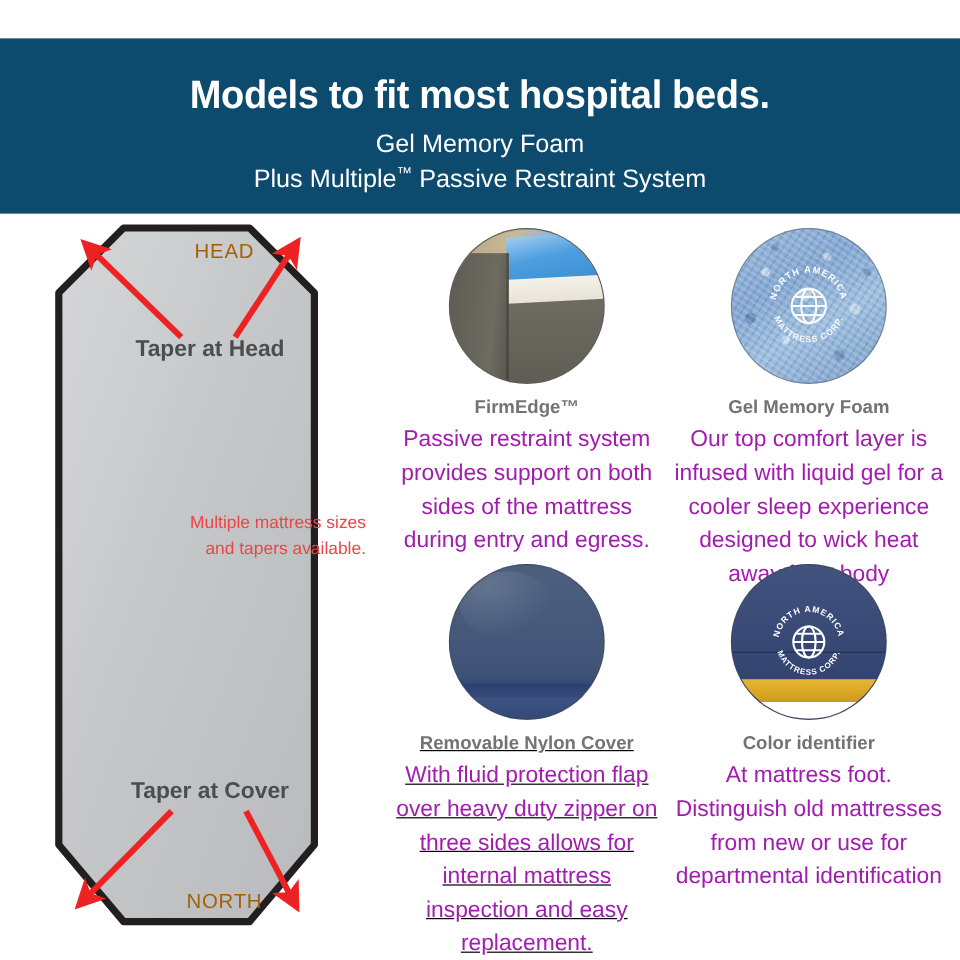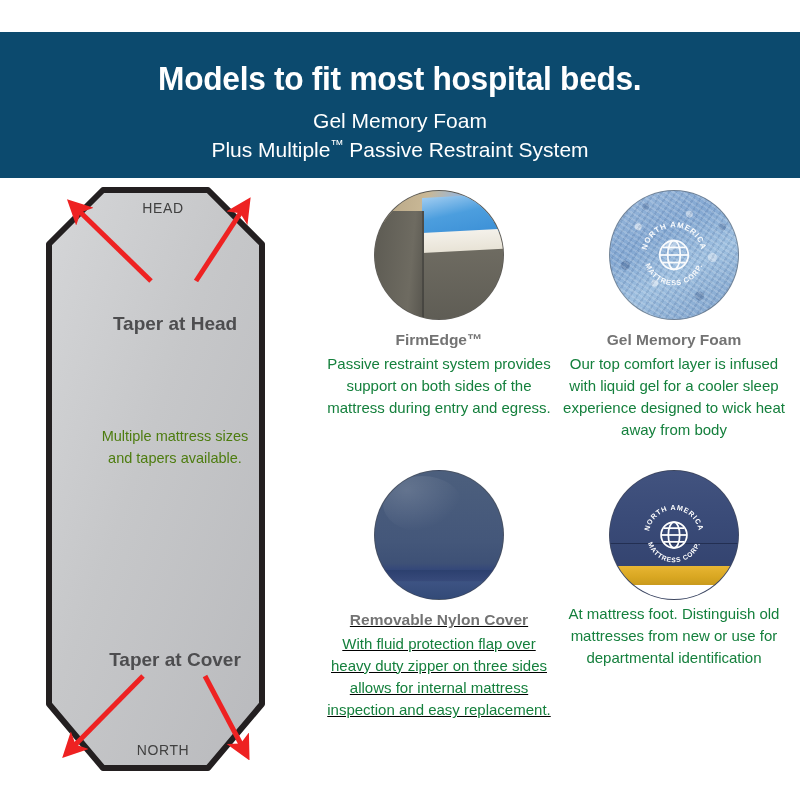--- a/index.html
+++ b/index.html
@@ -48,45 +48,45 @@
   .tm{font-size:0.62em;vertical-align:super;}
 
   
   .diagram{
     position:absolute;left:0px;top:176px;width:340px;height:620px;
   }
   .diagram svg{display:block;}
 
   .d-label{
     position:absolute;
-    color:#404040;
-    font-size:14px;
+    color:#a16207;
+    font-size:17px;
     letter-spacing:0.6px;
     text-align:center;
-    width:260px;left:33px;
+    width:260px;left:57px;
   }
   .d-label.head{top:24px;}
   .d-label.foot{top:566px;}
 
   .d-bold{
     position:absolute;
     width:260px;left:45px;
     text-align:center;
     color:#4d4d4f;
     font-size:19px;
     font-weight:bold;
   }
-  .d-bold.head{top:105px;margin-top:32px;}
+  .d-bold.head{top:105px;}
   .d-bold.foot{top:473px;}
 
   .d-note{
     position:absolute;
     width:260px;left:45px;
-    text-align:center;
-    color:#4d7c0f;
+    text-align:right;
+    color:#ef4444;
     font-size:14.5px;
     line-height:1.55;
     top:249px;
   }
 
   
   .features{
     position:absolute;left:325px;top:190px;width:475px;height:600px;
   }
   .feature{
@@ -217,22 +217,22 @@
   
   .f-title{
     margin-top:11px;
     color:#737373;
     font-size:15.5px;
     font-weight:bold;
     line-height:1.2;
   }
   .f-desc{
     margin-top:3px;
-    color:#15803d;
-    font-size:15px;
+    color:#a21caf;
+    font-size:19px;
     line-height:1.48;
   }
 </style>
 </head>
 <body>
 
 <div class="header-band">
   <div class="header-title">Models to fit most hospital beds.</div>
   <div class="header-sub">Gel Memory Foam</div>
   <div class="header-sub2"><span>Plus Multiple</span><span class="tm">™</span><span> Passive Restraint System</span></div>
@@ -349,16 +349,17 @@
           </g>
           <text font-size="9.4" font-weight="bold" fill="#ffffff" letter-spacing="1.1" font-family="Liberation Sans, sans-serif">
             <textPath href="#arcTop2" startOffset="50%" text-anchor="middle">NORTH AMERICA</textPath>
           </text>
           <text font-size="8.8" font-weight="bold" fill="#ffffff" letter-spacing="1" font-family="Liberation Sans, sans-serif">
             <textPath href="#arcBot2" startOffset="50%" text-anchor="middle">MATTRESS CORP.</textPath>
           </text>
         </svg>
       </div>
     </div>
+    <div class="f-title">Color identifier</div>
     <div class="f-desc">At mattress foot. Distinguish old mattresses from new or use for departmental identification</div>
   </div>
 
 </div>
 
 </body></html>

